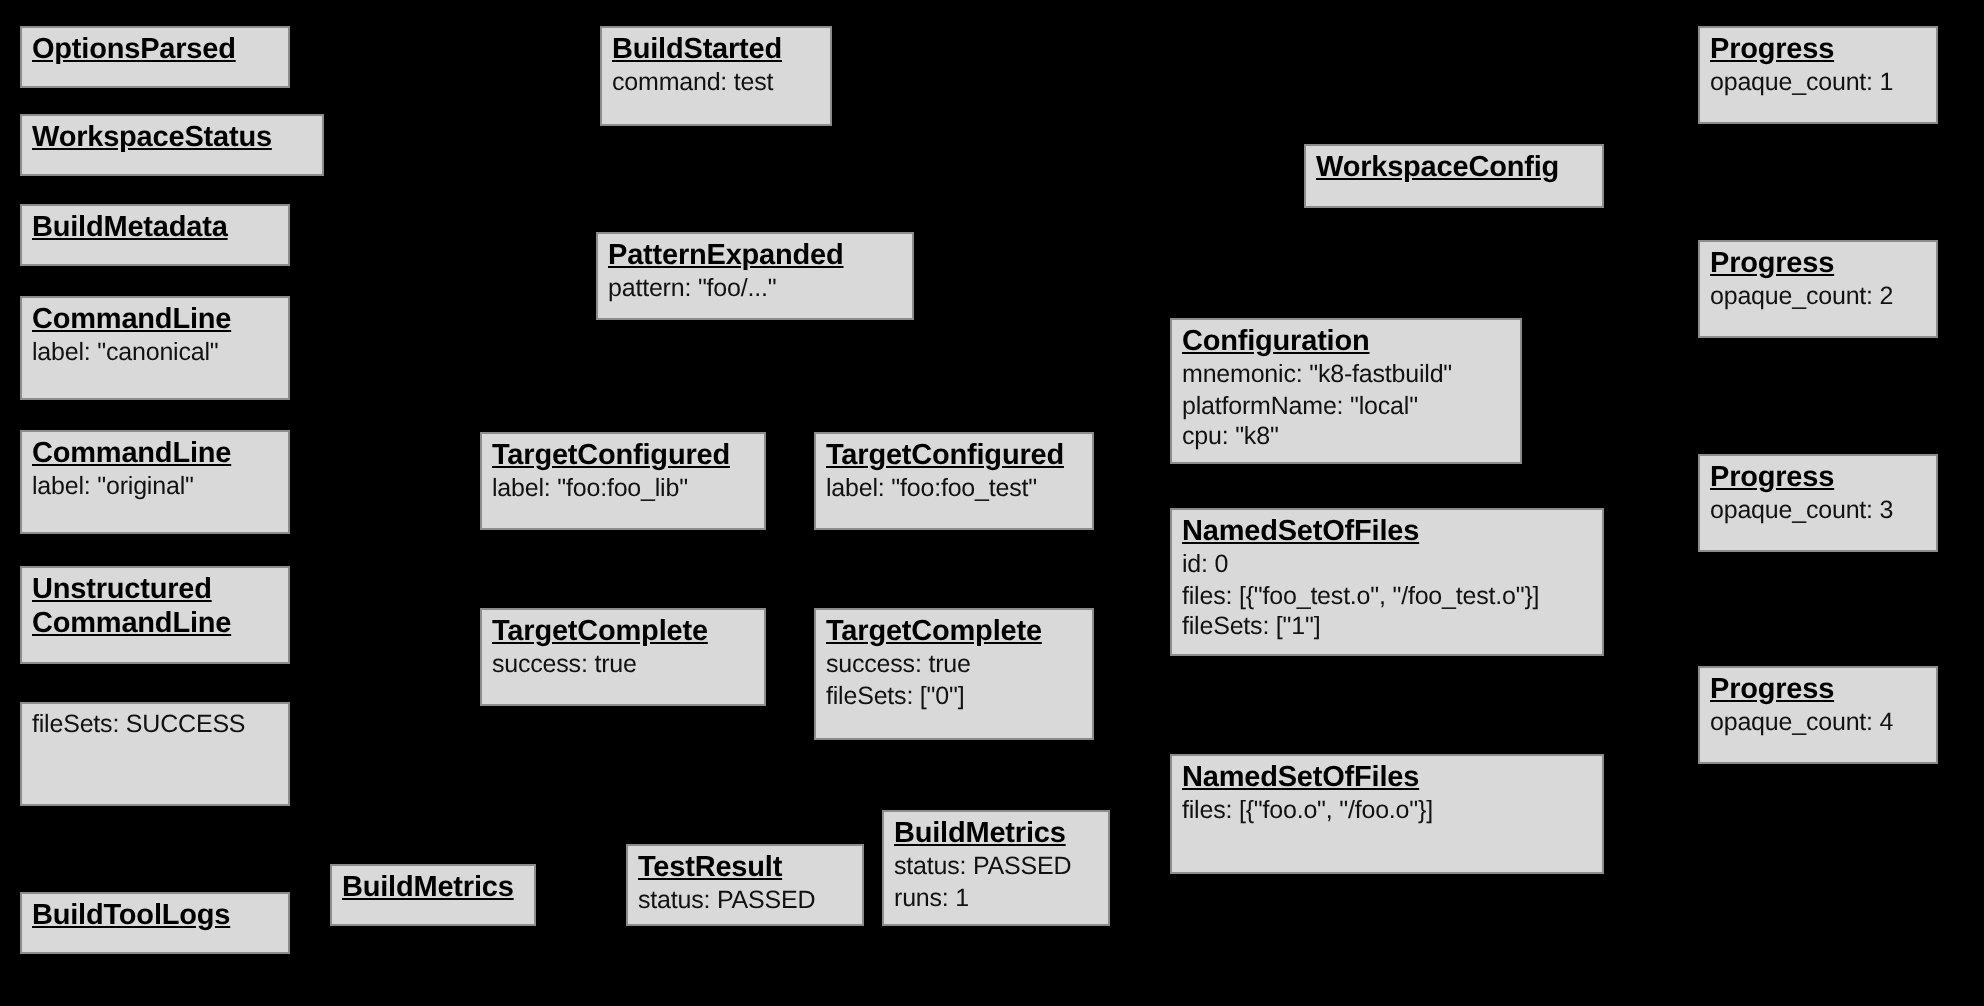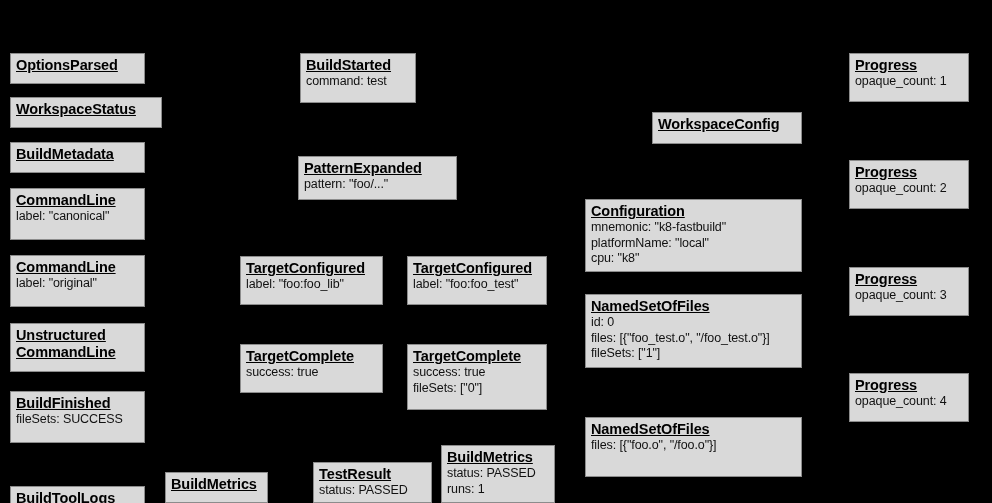--- a/index.html
+++ b/index.html
@@ -22,21 +22,20 @@
     height: 503px;
     background: #000000;
   }
   .node {
     position: absolute;
     box-sizing: border-box;
     background: #d9d9d9;
     border: 1px solid #8c8c8c;
     padding: 3px 5px 4px 5px;
     overflow: hidden;
-    margin-top: 40px;
   }
   .node-title {
     display: block;
     font-size: 14.5px;
     font-weight: bold;
     color: #000000;
     text-decoration: underline;
     line-height: 17px;
     white-space: pre-line;
     letter-spacing: -0.1px;
@@ -78,21 +77,20 @@
       <span class="node-title">CommandLine</span>
       <span class="node-attrs">
         <span class="node-attr">label: "original"</span>
       </span>
     </div>
     <div class="node" style="left: 10px; top: 283px; width: 135px; height: 49px; background: rgb(217, 217, 217); border-color: rgb(140, 140, 140);">
       <span class="node-title">Unstructured
 CommandLine</span>
     </div>
     <div class="node" style="left: 10px; top: 351px; width: 135px; height: 52px; background: rgb(217, 217, 217); border-color: rgb(140, 140, 140);">
-      <span class="node-title">BuildFinished</span>
       <span class="node-attrs">
         <span class="node-attr">fileSets: SUCCESS</span>
       </span>
     </div>
     <div class="node" style="left: 10px; top: 446px; width: 135px; height: 31px; background: rgb(217, 217, 217); border-color: rgb(140, 140, 140);">
       <span class="node-title">BuildToolLogs</span>
     </div>
     <div class="node" style="left: 165px; top: 432px; width: 103px; height: 31px; background: rgb(217, 217, 217); border-color: rgb(140, 140, 140);">
       <span class="node-title">BuildMetrics</span>
     </div>
@@ -142,21 +140,21 @@
     <div class="node" style="left: 441px; top: 405px; width: 114px; height: 58px; background: rgb(217, 217, 217); border-color: rgb(140, 140, 140);">
       <span class="node-title">BuildMetrics</span>
       <span class="node-attrs">
         <span class="node-attr">status: PASSED</span>
         <span class="node-attr">runs: 1</span>
       </span>
     </div>
     <div class="node" style="left: 652px; top: 72px; width: 150px; height: 32px; background: rgb(217, 217, 217); border-color: rgb(140, 140, 140);">
       <span class="node-title">WorkspaceConfig</span>
     </div>
-    <div class="node" style="left: 585px; top: 159px; width: 217px; height: 73px; background: rgb(217, 217, 217); border-color: rgb(140, 140, 140);">
+    <div class="node" style="left: 585px; top: 159px; width: 176px; height: 73px; background: rgb(217, 217, 217); border-color: rgb(140, 140, 140);">
       <span class="node-title">Configuration</span>
       <span class="node-attrs">
         <span class="node-attr">mnemonic: "k8-fastbuild"</span>
         <span class="node-attr">platformName: "local"</span>
         <span class="node-attr">cpu: "k8"</span>
       </span>
     </div>
     <div class="node" style="left: 585px; top: 254px; width: 217px; height: 74px; background: rgb(217, 217, 217); border-color: rgb(140, 140, 140);">
       <span class="node-title">NamedSetOfFiles</span>
       <span class="node-attrs">

